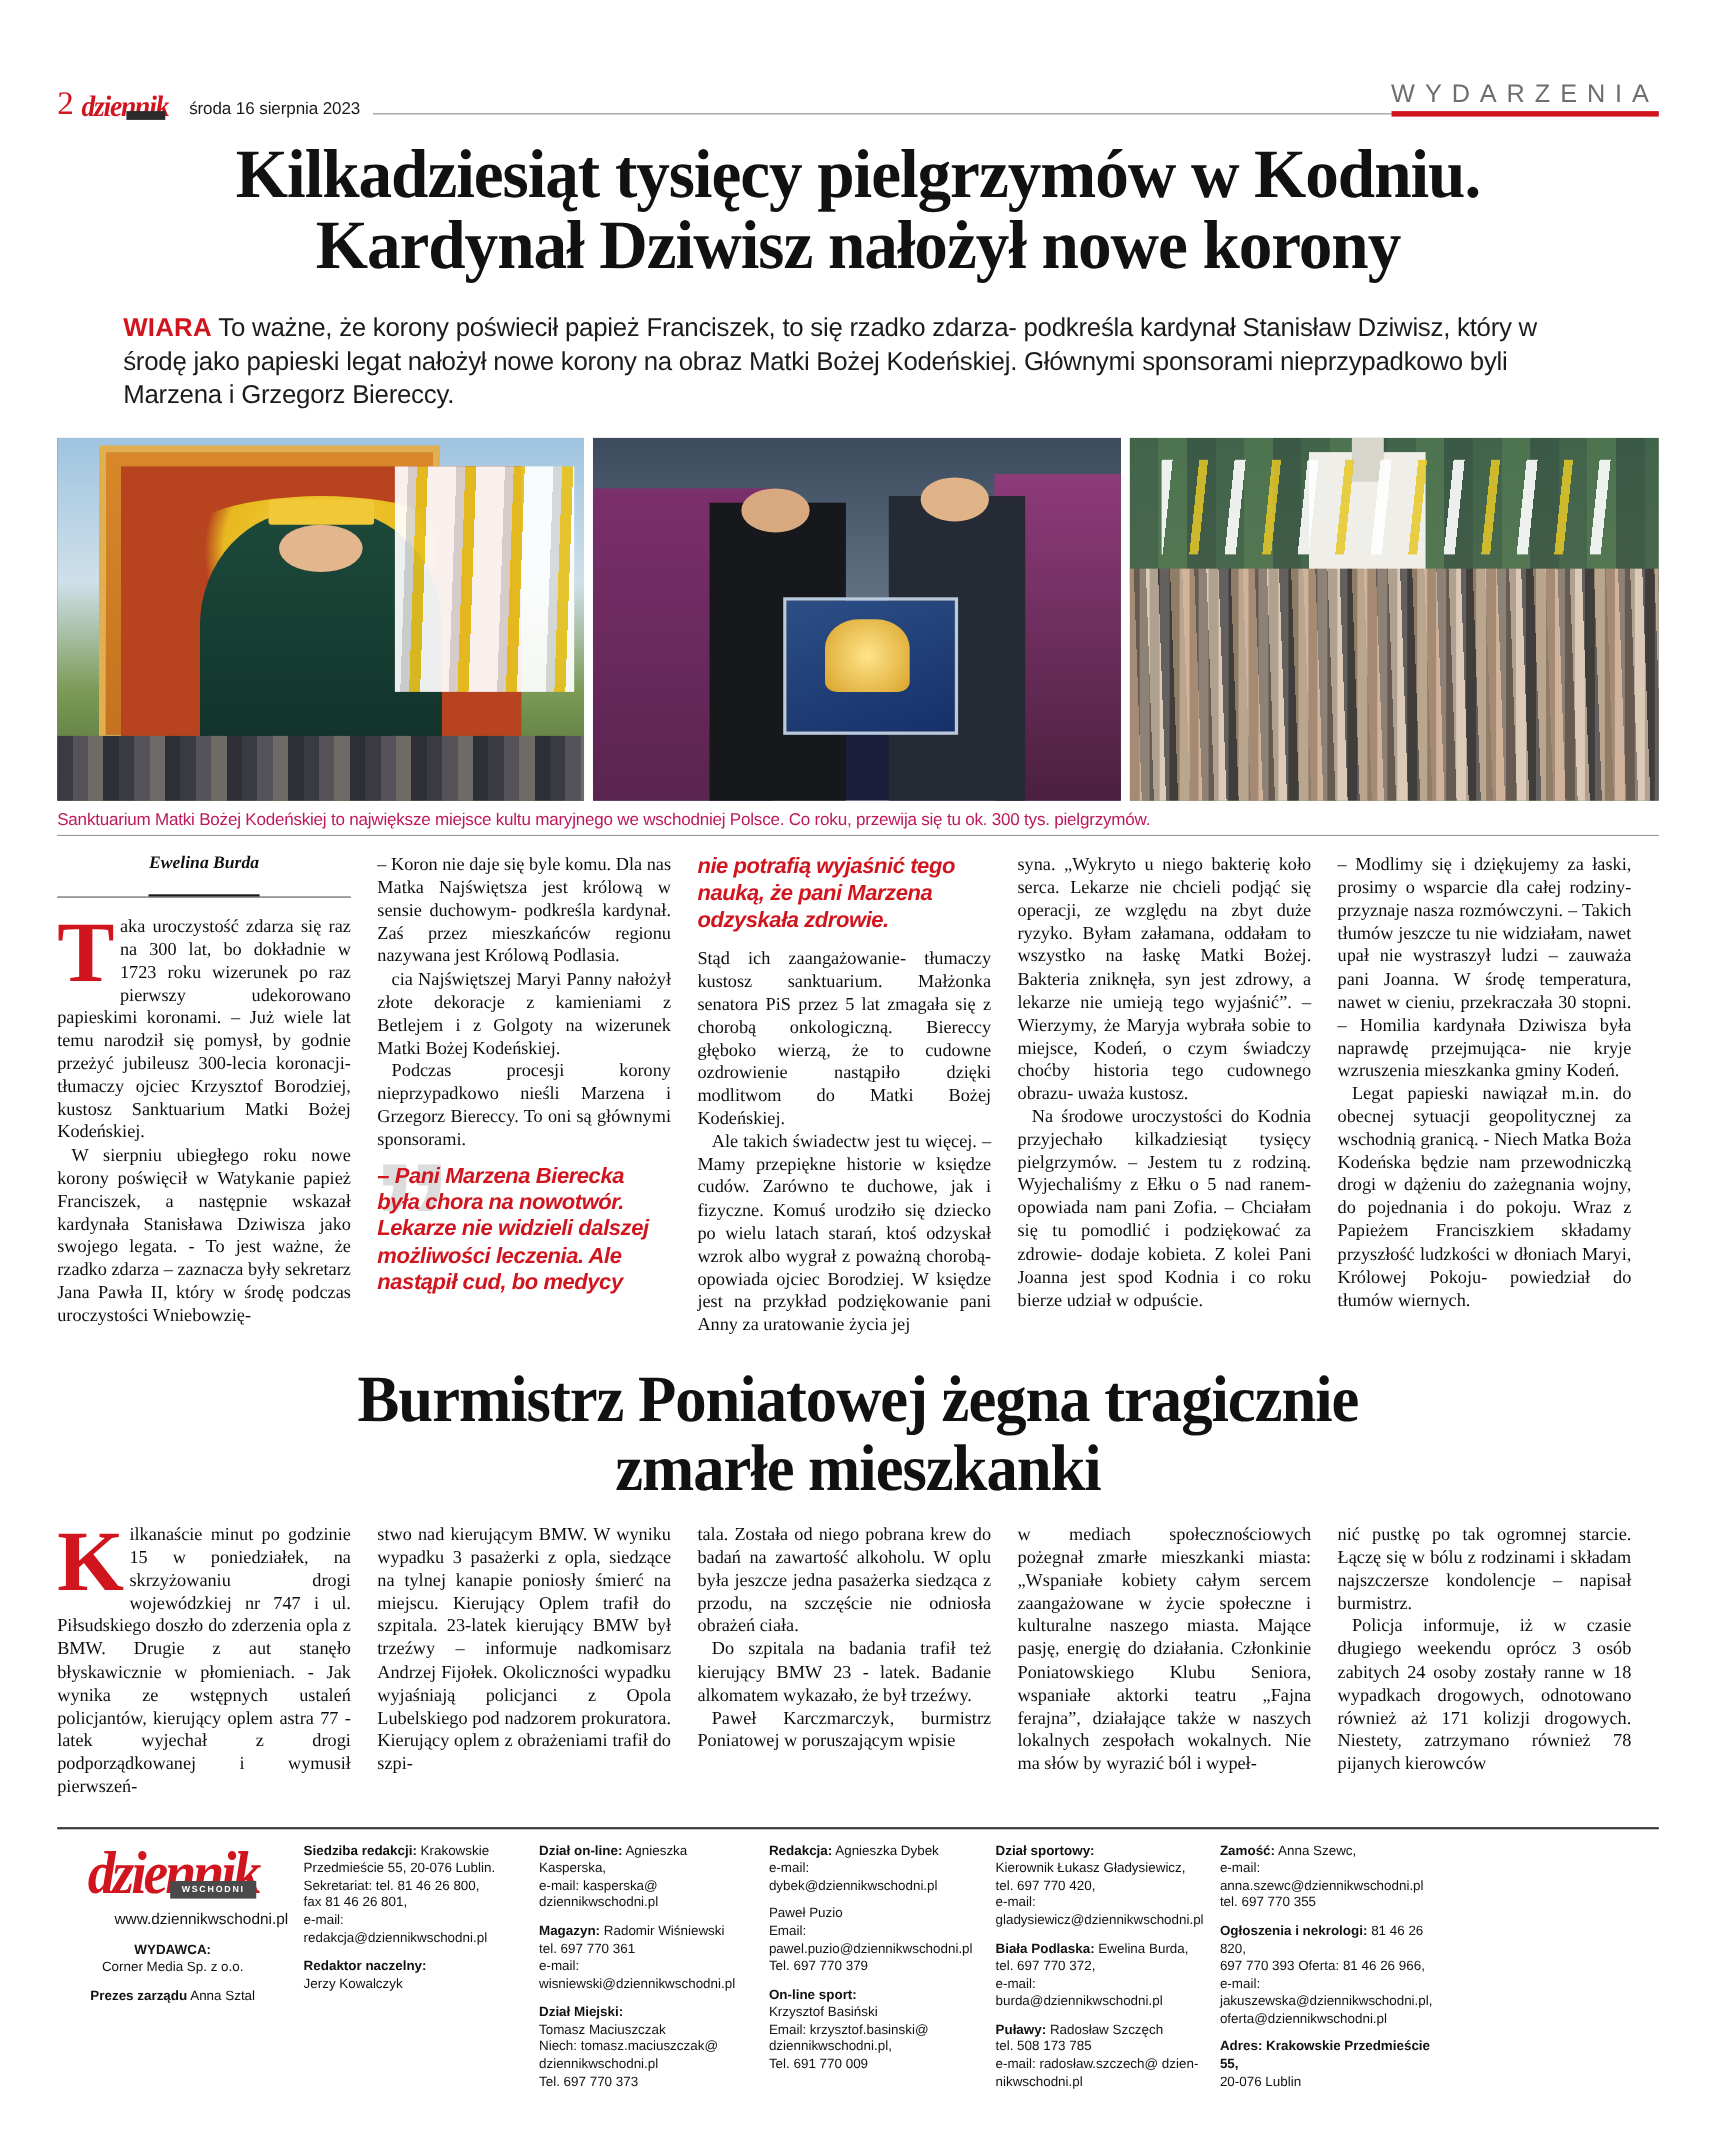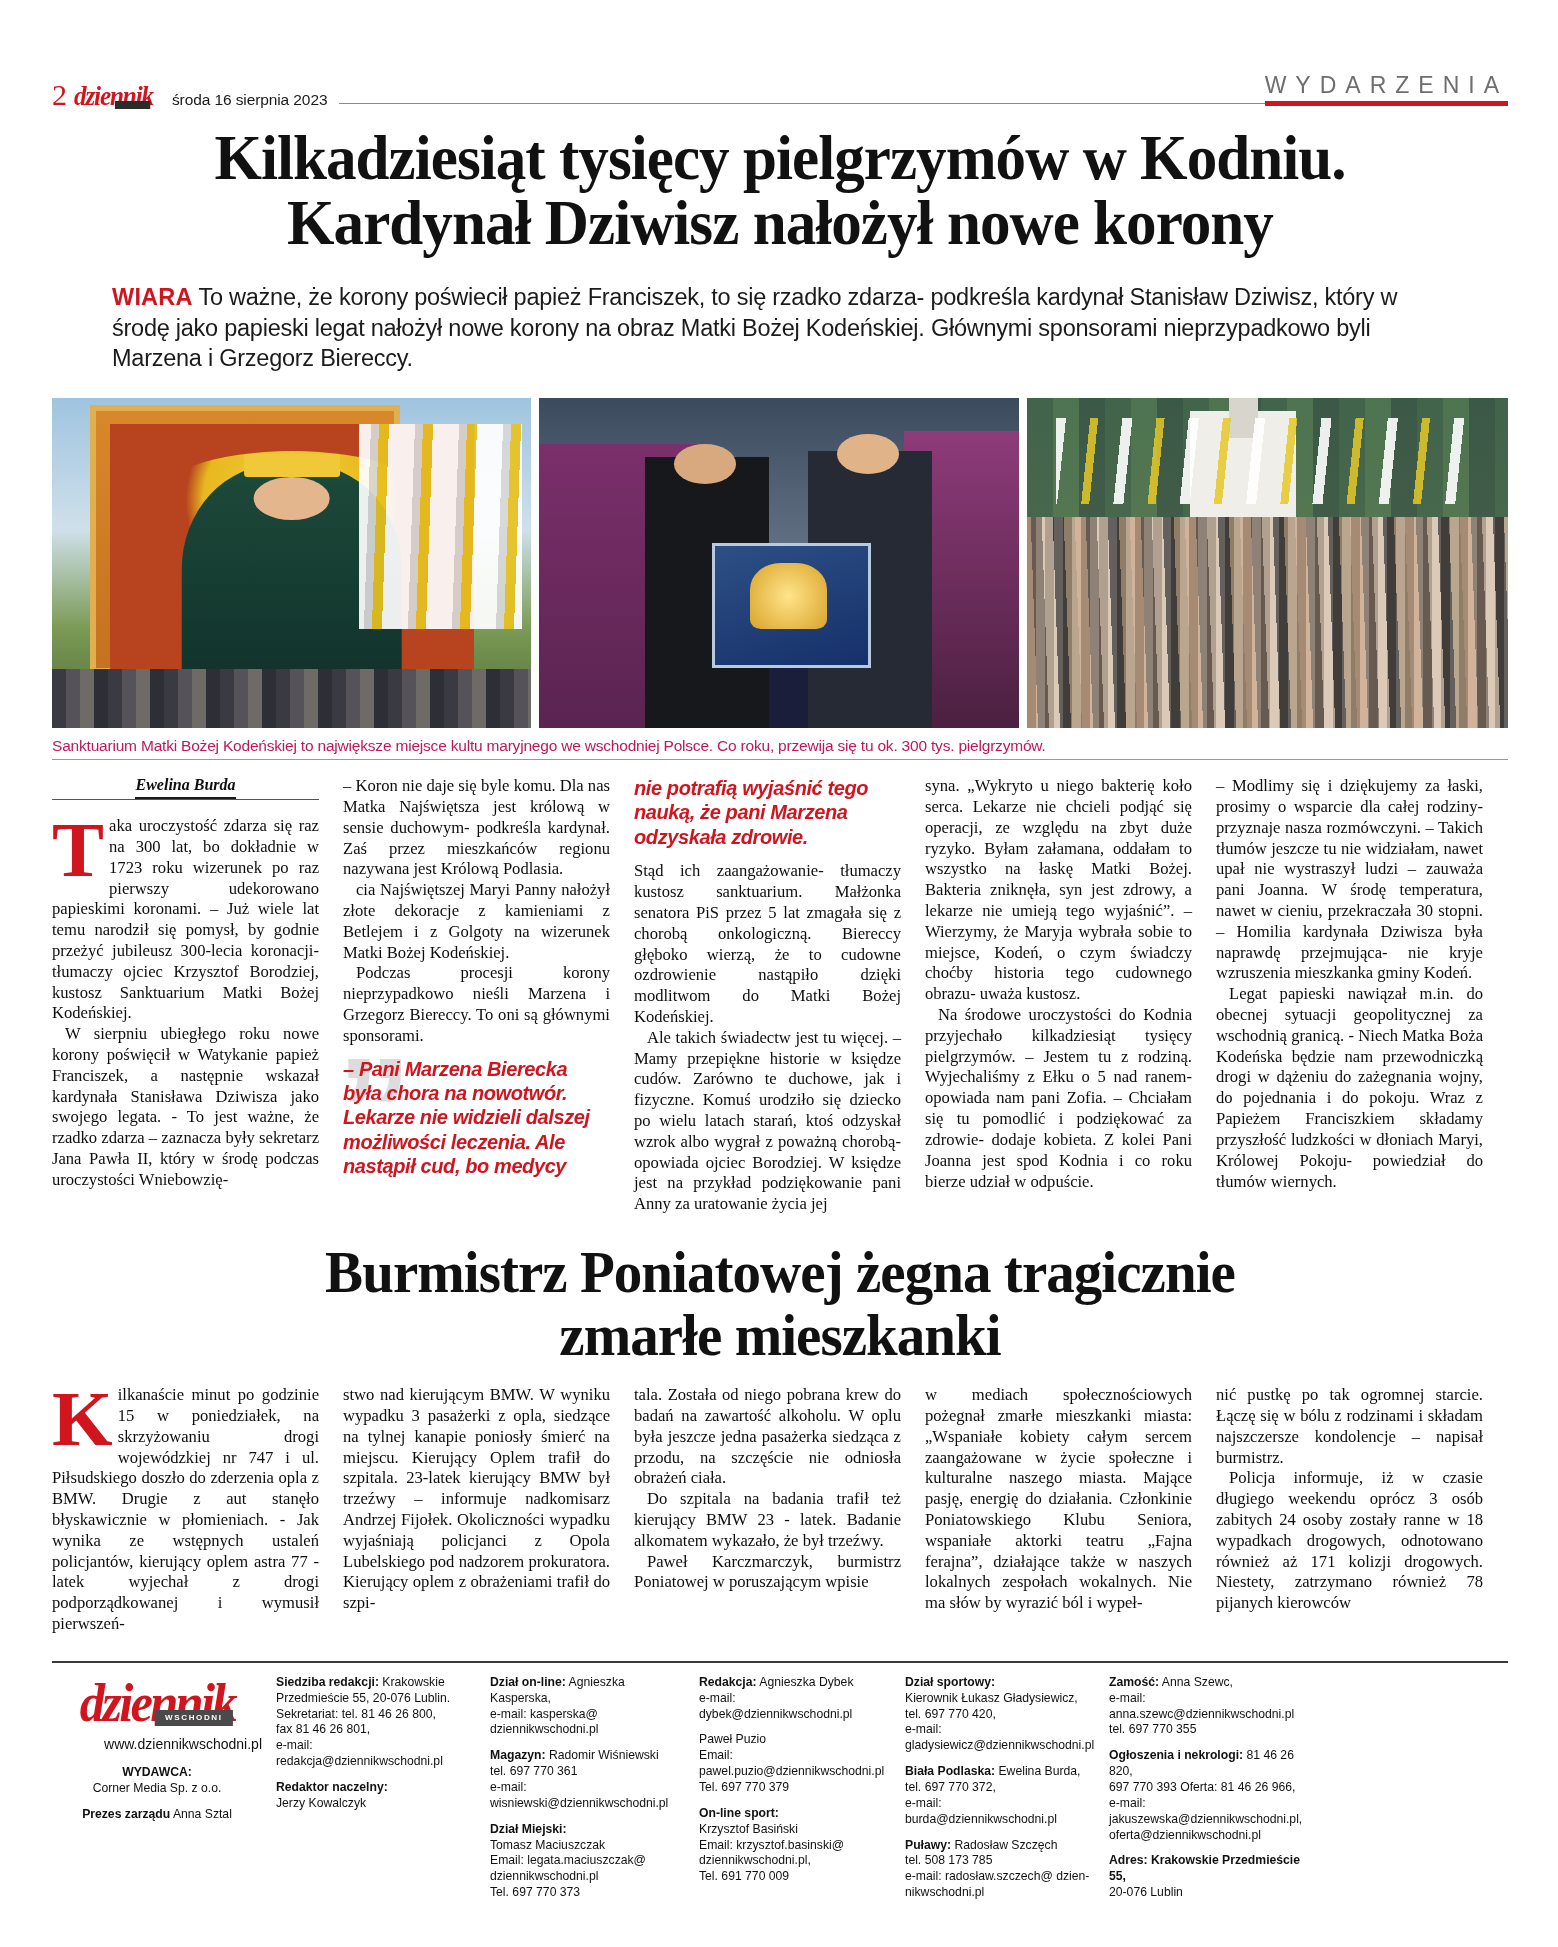--- a/index.html
+++ b/index.html
@@ -43,21 +43,21 @@
   .credit{font-size:10px;color:#777;letter-spacing:1.2px;text-align:right;margin-top:4px;}
   .rule-thin{height:1px;background:#999;margin-top:4px;}
 
   
   .cols{display:flex;gap:24px;margin-top:16px;}
   .col{width:267px;}
   .col p{font-family:"Liberation Serif",serif;font-size:16.6px;line-height:1.255;text-align:justify;
          margin:0 0 0 0;text-indent:0;color:#0d0d0d;hyphens:auto;}
   .col p + p{text-indent:13px;}
   .byline{text-align:center;font-family:"Liberation Serif",serif;font-style:italic;font-weight:700;
-          font-size:16px;border-bottom:2.5px solid #1a1a1a;padding-bottom:3px;display:inline-block;}
+          font-size:16px;border-bottom:2.5px solid #1a1a1a;padding-bottom:19px;display:inline-block;}
   .byline-wrap{text-align:center;border-bottom:1px solid #555;padding-bottom:0;margin-bottom:16px;}
   .dropcap::first-letter{
     font-family:"Liberation Serif",serif;color:#d0151f;font-weight:700;
     font-size:78px;line-height:.78;float:left;margin:4px 5px -2px 0;
   }
   .pullquote{font-family:"Liberation Sans",sans-serif;font-style:italic;font-weight:700;
     color:#d0151f;font-size:20px;line-height:1.22;letter-spacing:-.4px;position:relative;z-index:2;}
   .pq-wrap{position:relative;margin-bottom:10px;}
   .qmark{position:absolute;left:-6px;top:8px;font-family:"Liberation Sans",sans-serif;font-weight:700;
     font-size:150px;color:#dcdcdc;line-height:.6;z-index:1;user-select:none;}
@@ -315,21 +315,21 @@
       </div>
       <div class="fblock">
         <span class="f-b">Magazyn:</span>
         <span>Radomir Wiśniewski</span><br>
         <span>tel. 697 770 361</span><br>
         <span>e-mail: wisniewski@dziennikwschodni.pl</span>
       </div>
       <div class="fblock">
         <div class="f-b">Dział Miejski:</div>
         <div>Tomasz Maciuszczak</div>
-        <div>Email: legata.maciuszczak@</div>
+        <div>Niech: tomasz.maciuszczak@</div>
         <div>dziennikwschodni.pl</div>
         <div>Tel. 697 770 373</div>
       </div>
     </div>
 
     <div class="fcol fc4">
       <div class="fblock">
         <span class="f-b">Redakcja:</span>
         <span>Agnieszka Dybek</span><br>
         <span>e-mail: dybek@dziennikwschodni.pl</span>

